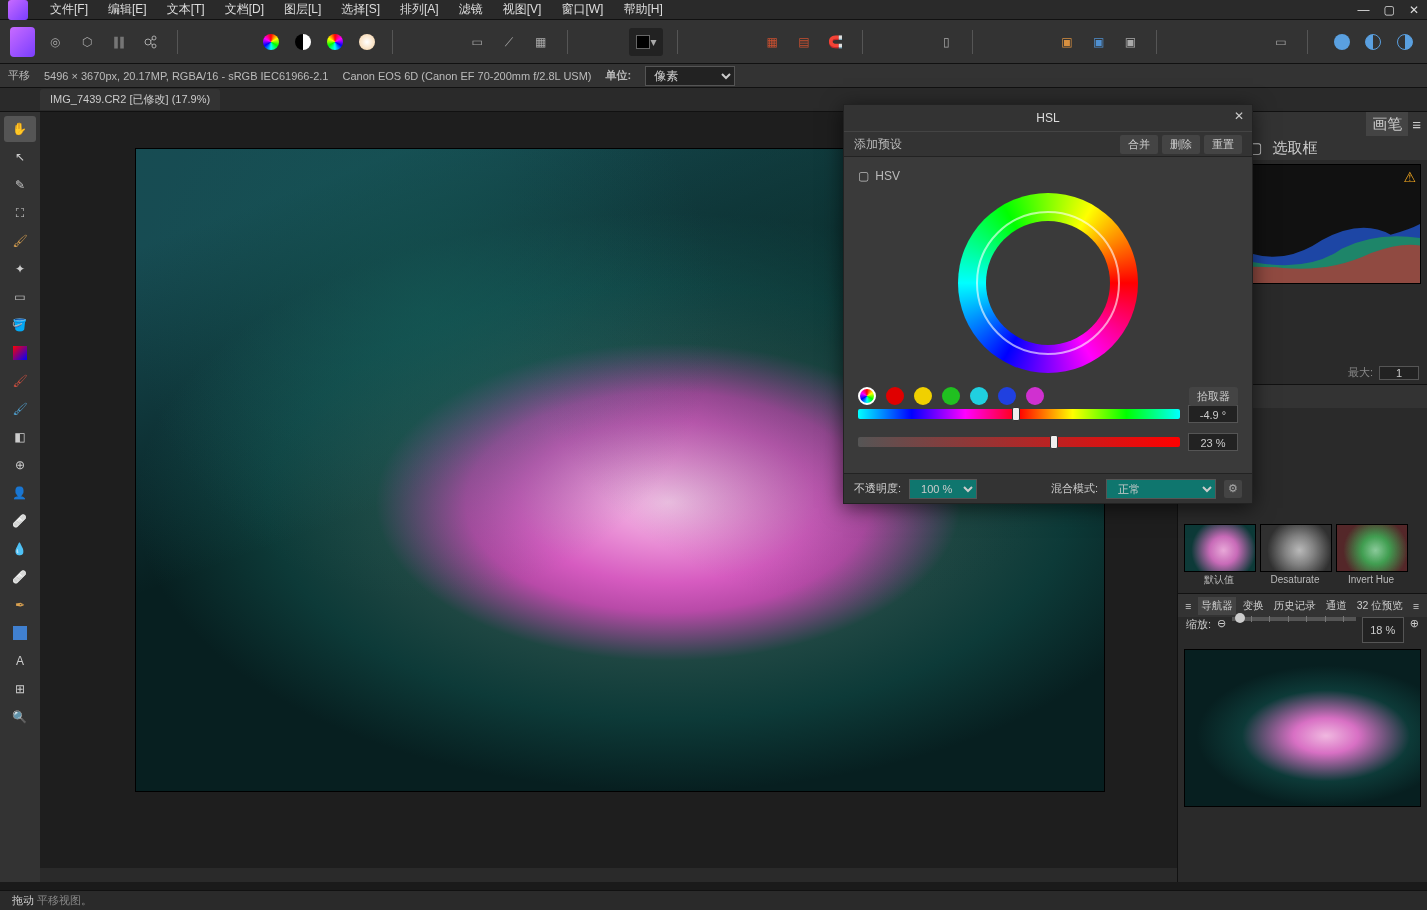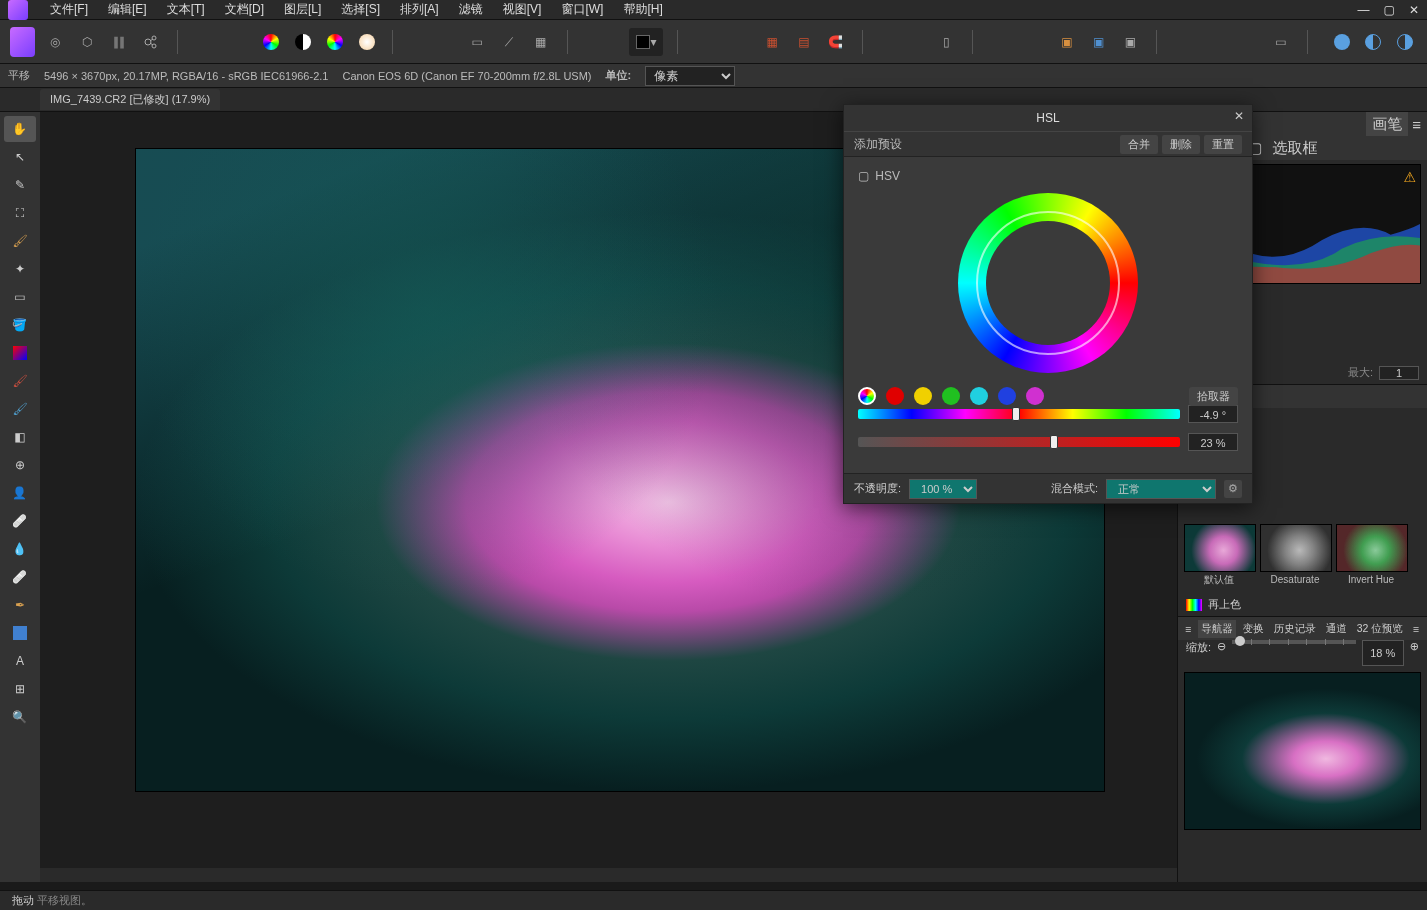--- a/index.html
+++ b/index.html
@@ -256,24 +256,20 @@
       <span>最大:</span>
       <input value="1" style="">
     </div>
     <div class="r-head">库存</div>
     <div style="flex:0 0 110px"></div>
     <div class="presets-row">
       <div class="preset-thumb"><div class="tm"></div><span>默认值</span></div>
       <div class="preset-thumb"><div class="tm desat"></div><span>Desaturate</span></div>
       <div class="preset-thumb"><div class="tm inv"></div><span>Invert Hue</span></div>
     </div>
-    <div class="recolor">
-      <div class="recolor-ico"></div>
-      <span>再上色</span>
-    </div>
     <div class="nav-tabs">
       <span>≡</span>
       <span class="active">导航器</span>
       <span>变换</span>
       <span>历史记录</span>
       <span>通道</span>
       <span>32 位预览</span>
       <span>≡</span>
     </div>
     <div class="zoom-row">

